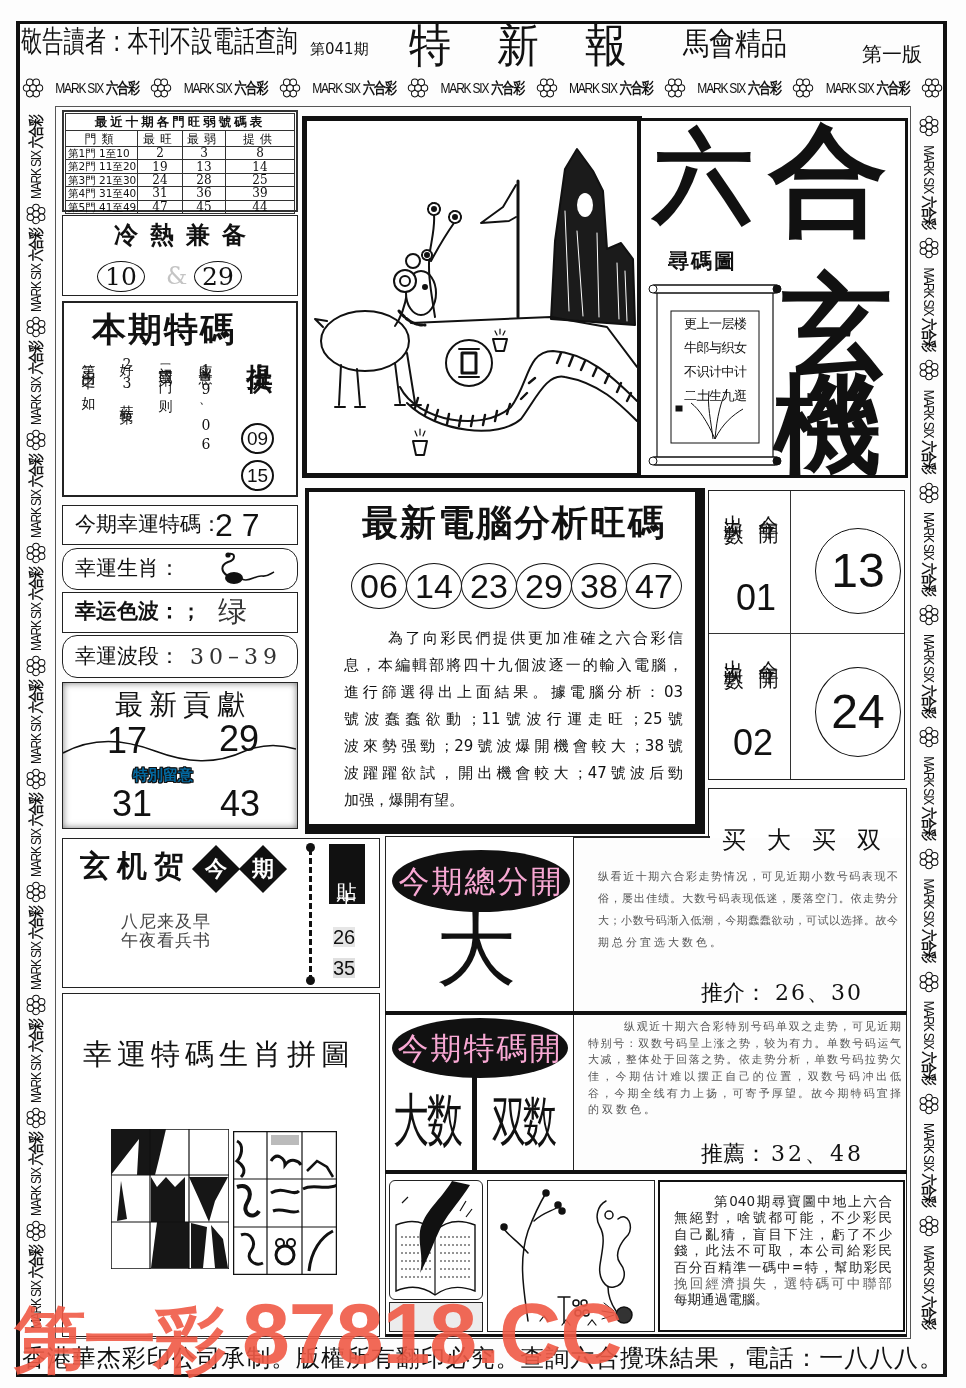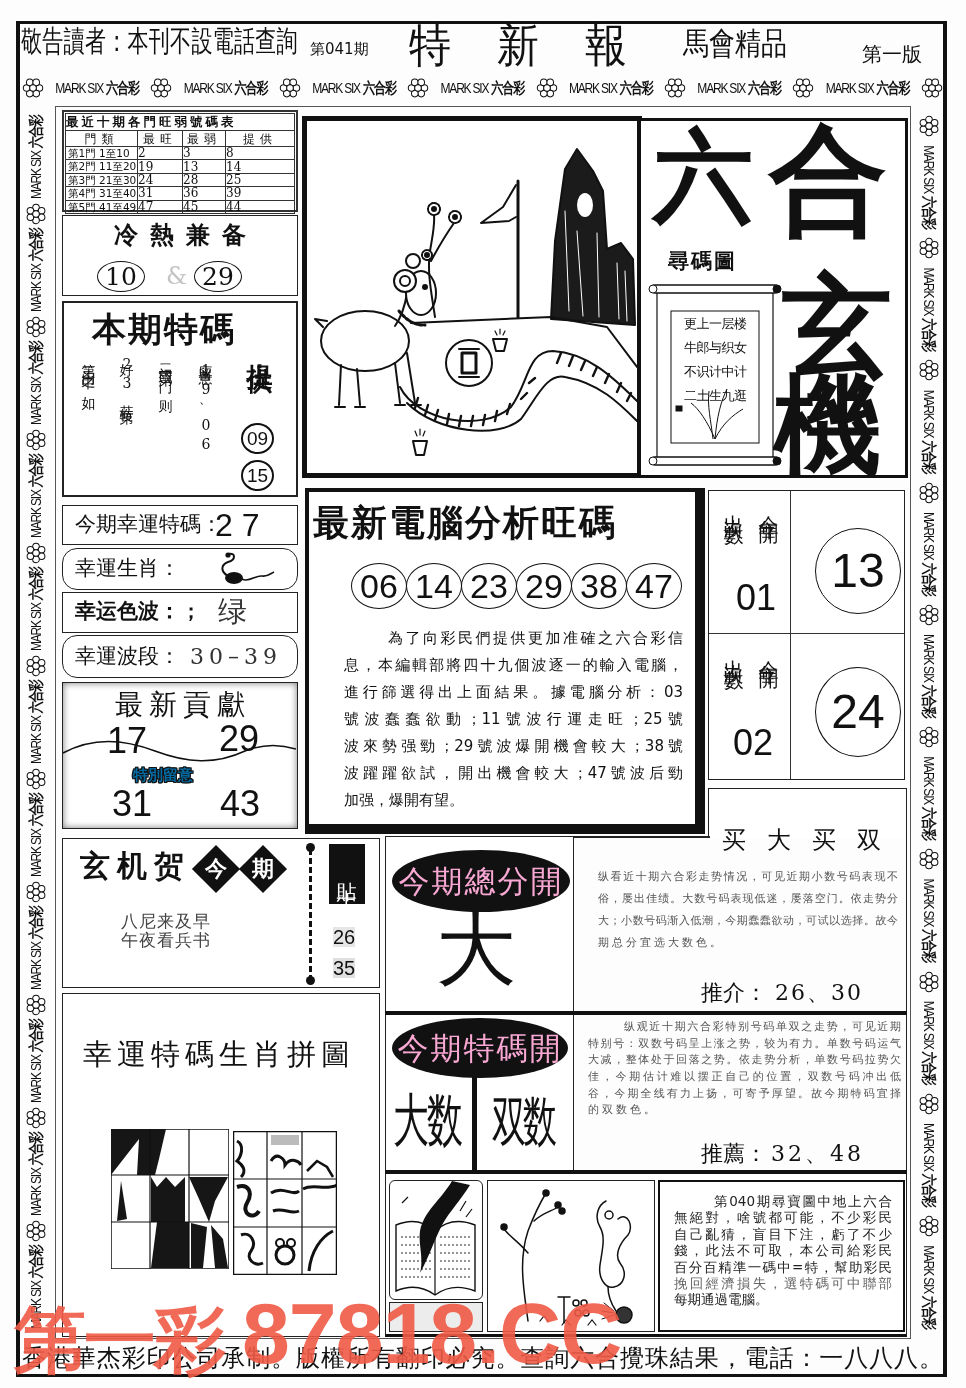--- a/index.html
+++ b/index.html
@@ -16,21 +16,21 @@
 .band{position:absolute;height:34px;display:flex;align-items:center;justify-content:space-between}
 .band-top{left:22px;top:71px;width:921px}
 .band-left{left:19px;top:1337px;width:1230px;transform-origin:0 0;transform:rotate(-90deg);padding:0 8px}
 .band-right{left:946px;top:107px;width:1230px;transform-origin:0 0;transform:rotate(90deg);padding:0 8px}
 .flower{width:22px;height:22px;display:block;flex:none}
 .mk{display:flex;align-items:center;gap:3px;white-space:nowrap;transform:scaleY(1.25)}
 .mk-en{font-family:"Liberation Sans",sans-serif;font-size:12px;letter-spacing:-1.2px}
 .mk-cn{font-family:"DejaVu Sans",sans-serif;font-weight:900;font-size:12px;letter-spacing:-1px}
 
 .ztable{width:100%;border-collapse:collapse;table-layout:fixed;font-family:"DejaVu Sans",sans-serif}
-.ztable td,.ztable th{border:1px solid #333;padding:0;overflow:hidden;white-space:nowrap}
+.ztable td,.ztable th{border:1px solid #333;text-align:center;padding:0;overflow:hidden;white-space:nowrap}
 .ztable .ttl{font-weight:900;font-size:12.5px;letter-spacing:3px;height:17px}
 .ztable th{font-weight:normal;font-size:12px;letter-spacing:5px;height:16px}
 .ztable td{font-size:12px;height:13.4px;font-family:"DejaVu Serif",serif}
 .ztable td.grp{font-size:10.5px;text-align:left;padding-left:2px;font-family:"DejaVu Sans",sans-serif}
 .oval{position:absolute;border:1.8px solid #111;border-radius:50%;display:flex;align-items:center;justify-content:center;background:#fff}
 .vtext{position:absolute;writing-mode:vertical-rl;text-orientation:upright}
 .jline{text-align:justify;text-align-last:justify;overflow:hidden}
 .jlast{text-align:left;overflow:hidden}
 .blackoval{position:absolute;background:#111;color:#f9a8d4;border-radius:50%;display:flex;align-items:center;justify-content:center;font-family:"DejaVu Sans",sans-serif}
 .diamond{position:absolute;width:34px;height:34px;background:#111;transform:rotate(45deg);display:flex;align-items:center;justify-content:center}
@@ -433,21 +433,21 @@
     <path d="M68,158 C60,140 52,128 44,122 M68,158 C70,135 74,120 80,108 M68,158 C76,142 86,134 96,128 M66,158 C64,140 60,124 62,110" stroke-width="1"></path>
     <rect x="29" y="125" width="6" height="5" fill="#111"></rect>
   </svg>
   <div class="abs" style="left:43px;top:196px;font-size:13px;letter-spacing:-0.5px;white-space:nowrap">更上一层楼</div>
   <div class="abs" style="left:43px;top:220px;font-size:13px;letter-spacing:-0.5px;white-space:nowrap">牛郎与织女</div>
   <div class="abs" style="left:43px;top:244px;font-size:13px;letter-spacing:-0.5px;white-space:nowrap">不识计中计</div>
   <div class="abs" style="left:43px;top:268px;font-size:13px;letter-spacing:-0.5px;white-space:nowrap">二土生九逛</div>
 </div>
 
 <div class="box" style="left:305px;top:488px;width:400px;height:346px;border:4px solid #111;border-right-width:10px;border-bottom-width:10px">
-  <div class="abs heavy" style="left:4px;top:13px;width:100%;font-size:36px;letter-spacing:2px;white-space:nowrap">最新電腦分析旺碼</div>
+  <div class="abs heavy" style="left:12px;top:13px;width:100%;text-align:center;font-size:36px;letter-spacing:2px;white-space:nowrap">最新電腦分析旺碼</div>
   <div class="abs" style="left:42px;top:71px;display:flex">
     <div class="oval lib" style="position:relative;width:56px;height:46px;font-size:34px;margin-right:-1px">06</div>
     <div class="oval lib" style="position:relative;width:56px;height:46px;font-size:34px;margin-right:-1px">14</div>
     <div class="oval lib" style="position:relative;width:56px;height:46px;font-size:34px;margin-right:-1px">23</div>
     <div class="oval lib" style="position:relative;width:56px;height:46px;font-size:34px;margin-right:-1px">29</div>
     <div class="oval lib" style="position:relative;width:56px;height:46px;font-size:34px;margin-right:-1px">38</div>
     <div class="oval lib" style="position:relative;width:56px;height:46px;font-size:34px">47</div>
   </div>
   <div class="abs sans" style="left:35px;top:133px;width:339px;font-size:15px;line-height:27px">
     <div class="jline" style="height:27px;padding-left:44px">為了向彩民們提供更加准確之六合彩信</div>

